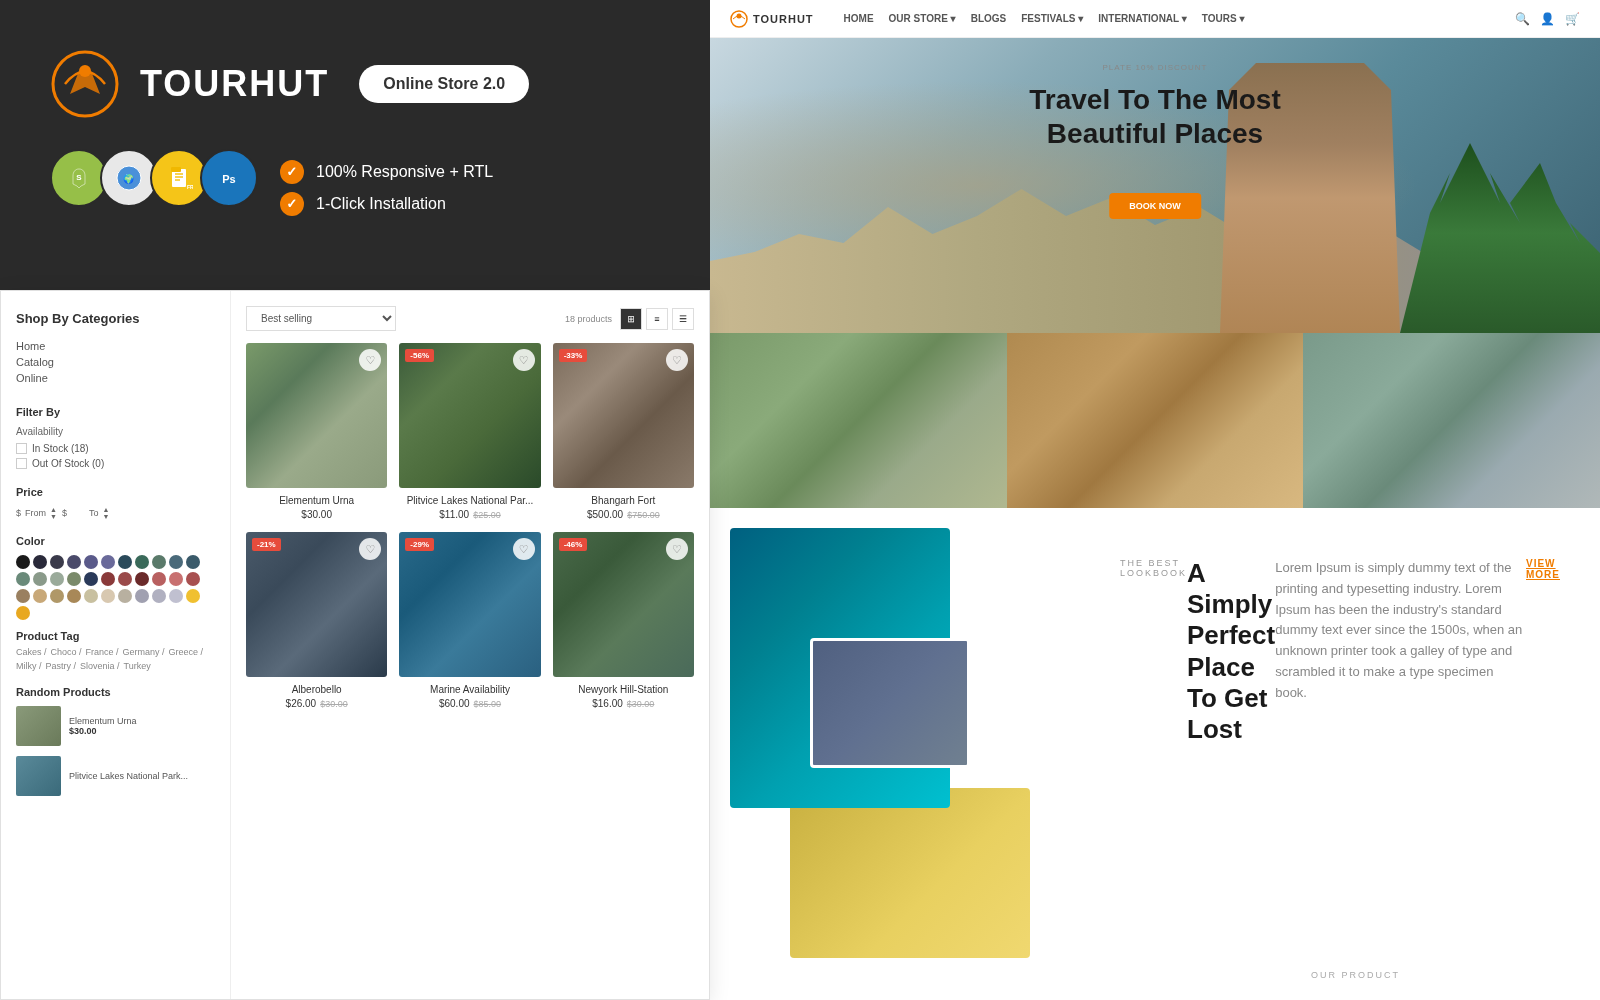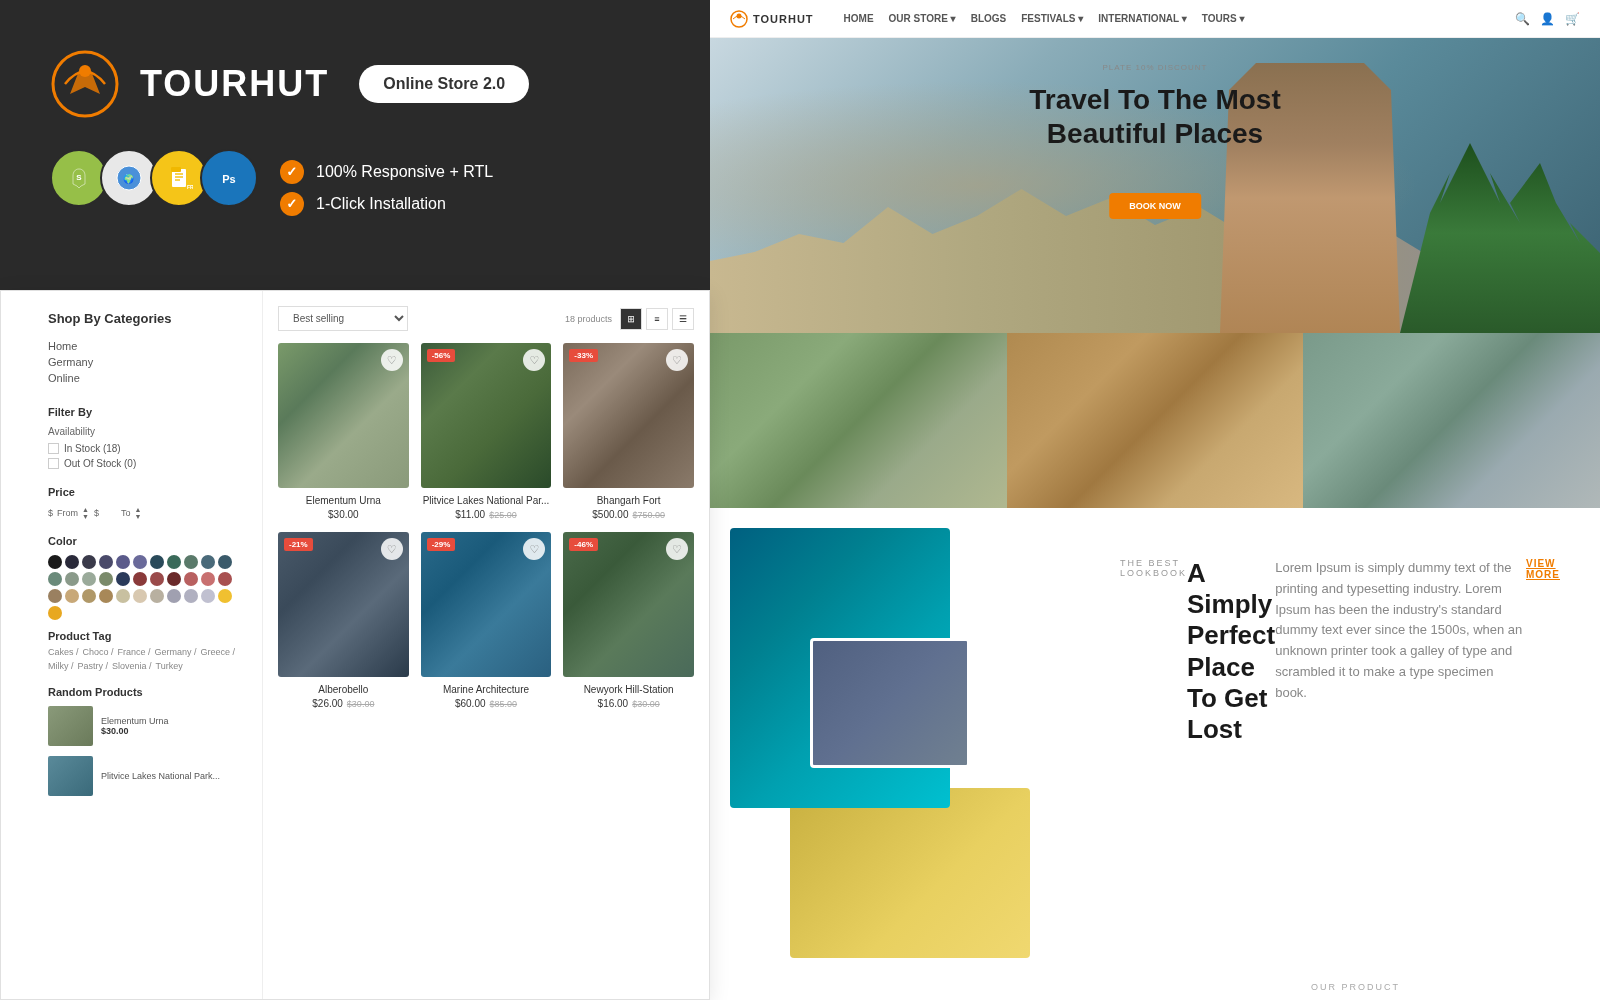--- a/index.html
+++ b/index.html
@@ -272,42 +272,41 @@
     .lb-link {
       font-size: 10px;
       color: #f07c00;
       text-decoration: underline;
       font-weight: 600;
       text-transform: uppercase;
       letter-spacing: 1px;
     }
     .lb-bottom-text {
       position: absolute;
-      bottom: 6px;
+      bottom: 18px;
       right: 200px;
       font-size: 9px;
       color: #aaa;
       text-transform: uppercase;
       letter-spacing: 2px;
     }
 
     
     .store-panel {
       position: absolute;
       top: 290px; left: 0;
       width: 710px; height: 710px;
       background: #fff;
       overflow: hidden;
       border: 1px solid #e0e0e0;
       box-shadow: 0 4px 20px rgba(0,0,0,0.1);
     }
     .store-inner {
       display: flex;
       height: 100%;
-      padding-left: 32px;
     }
 
     
     .sidebar {
       width: 230px;
       min-width: 230px;
       padding: 20px 15px;
       border-right: 1px solid #eee;
       overflow: hidden;
     }
@@ -389,21 +388,21 @@
       align-items: center;
       justify-content: space-between;
       margin-bottom: 12px;
     }
     .sort-select {
       border: 1px solid #ddd;
       padding: 5px 10px;
       font-size: 10px;
       color: #555;
       background: white;
-      width: 130px;
+      width: 150px;
     }
     .toolbar-right {
       display: flex;
       align-items: center;
       gap: 8px;
     }
     .products-count { font-size: 9px; color: #888; }
     .view-icons { display: flex; gap: 4px; }
     .view-icon-btn {
       width: 22px; height: 22px;
@@ -601,21 +600,21 @@
 </div>
 
 <div class="store-panel">
   <div class="store-inner">
 
     <div class="sidebar">
       <div class="sidebar-title">Shop By Categories</div>
 
       <div class="sidebar-nav">
         <a>Home</a>
-        <a>Germany</a>
+        <a>Catalog</a>
         <a>Online</a>
       </div>
 
       <div class="sidebar-section-title">Filter By</div>
       <div class="filter-label">Availability</div>
       <div class="filter-check">
         <div class="check-box"></div>
         <span>In Stock (18)</span>
       </div>
       <div class="filter-check">
@@ -765,21 +764,21 @@
       </div>
       <div class="product-name">Alberobello</div>
       <div class="product-price">$26.00<span class="old">$30.00</span></div>
           </div>
           <div class="product-card">
       <div class="product-img-wrap">
         <div class="prod-img prod-img-5"></div>
         <span class="badge badge-sale">-29%</span>
         <div class="heart-btn">♡</div>
       </div>
-      <div class="product-name">Marine Architecture</div>
+      <div class="product-name">Marine Availability</div>
       <div class="product-price">$60.00<span class="old">$85.00</span></div>
           </div>
           <div class="product-card">
       <div class="product-img-wrap">
         <div class="prod-img prod-img-6"></div>
         <span class="badge badge-sale">-46%</span>
         <div class="heart-btn">♡</div>
       </div>
       <div class="product-name">Newyork Hill-Station</div>
       <div class="product-price">$16.00<span class="old">$30.00</span></div>

